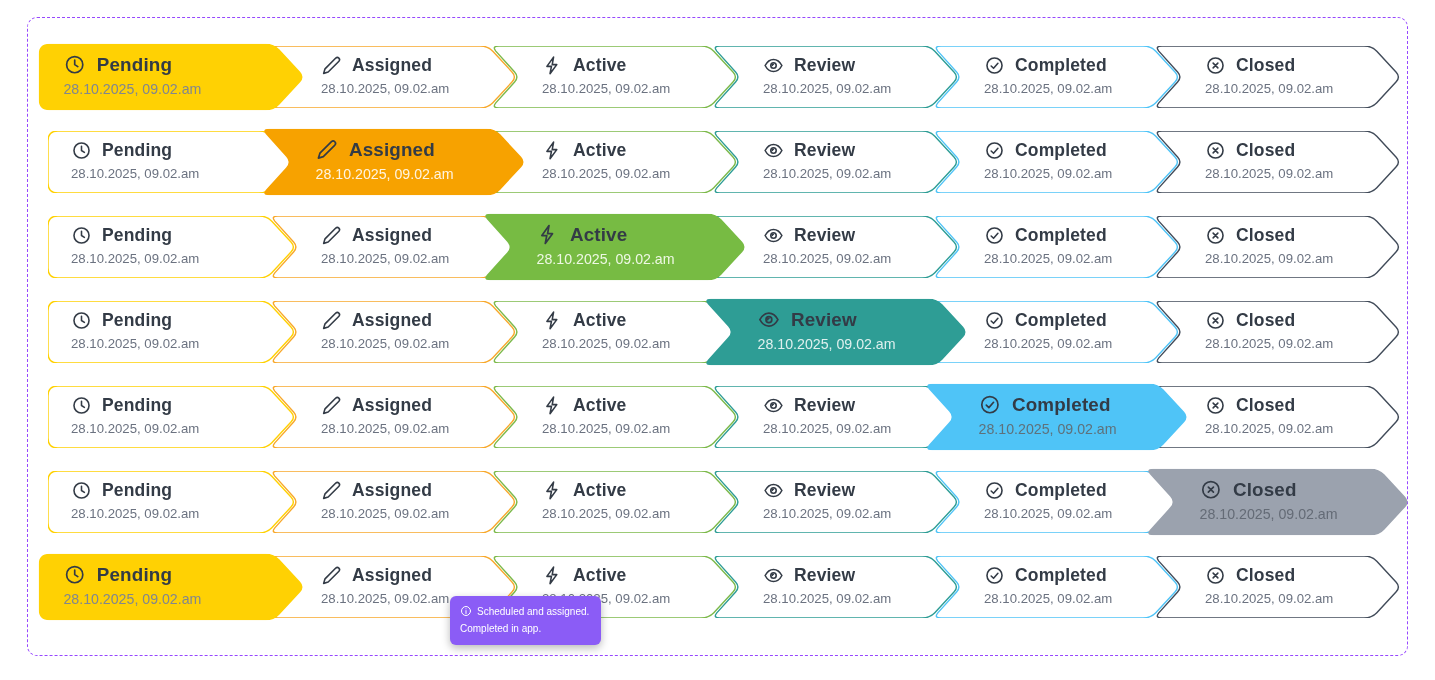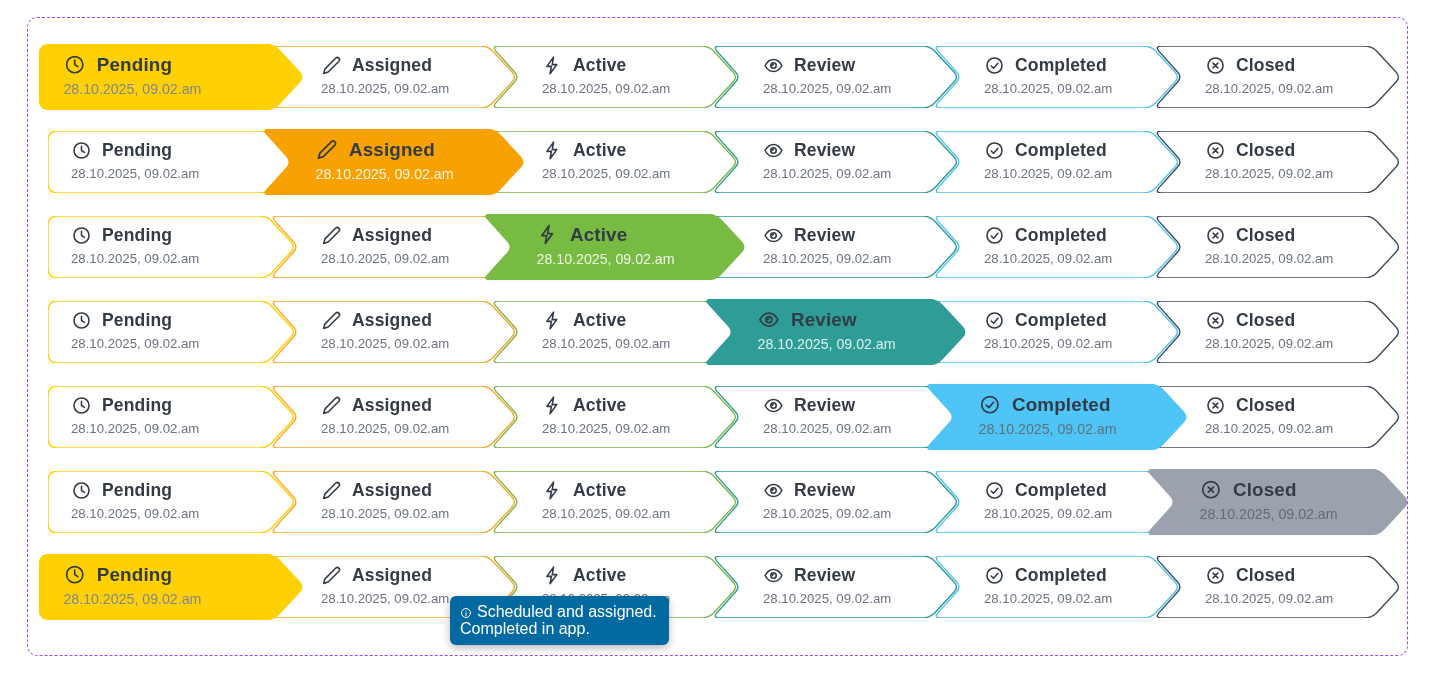--- a/index.html
+++ b/index.html
@@ -17,22 +17,22 @@
   .step.is-active{z-index:2;transform:scale(1.075);}
   .step svg.shape{position:absolute;left:0;top:0;width:248px;height:62px;display:block;}
   .step .content{position:absolute;left:0;top:0;width:230px;height:62px;padding-left:52px;box-sizing:border-box;}
   .step.first .content{padding-left:23px;}
   .head{display:flex;align-items:center;gap:10px;margin-top:9px;}
   .head .ic{width:21px;height:21px;flex:0 0 auto;color:#333B46;}
   .label{font-size:17.5px;font-weight:600;color:#333B46;letter-spacing:.15px;white-space:nowrap;}
   .ts{font-size:13.2px;color:#6B7280;margin-top:5px;white-space:nowrap;}
   .tooltip{
     position:absolute;left:450px;top:596px;z-index:10;
-    background:#0369a1;color:#FFFFFF;border-radius:6px;
-    padding:7px 12px 8px 10px;font-size:16px;line-height:17px;
+    background:#8b5cf6;color:#FFFFFF;border-radius:6px;
+    padding:7px 12px 8px 10px;font-size:10px;line-height:17px;
     box-shadow:0 3px 8px rgba(0,0,0,.28);white-space:nowrap;
   }
   .tooltip .info-ic{width:12px;height:12px;vertical-align:-2px;margin-right:5px;color:#fff;}
   .sym-defs{position:absolute;width:0;height:0;overflow:hidden;}
 </style>
 </head>
 <body>
 
 <svg class="sym-defs" xmlns="http://www.w3.org/2000/svg" aria-hidden="true">
   <defs>

